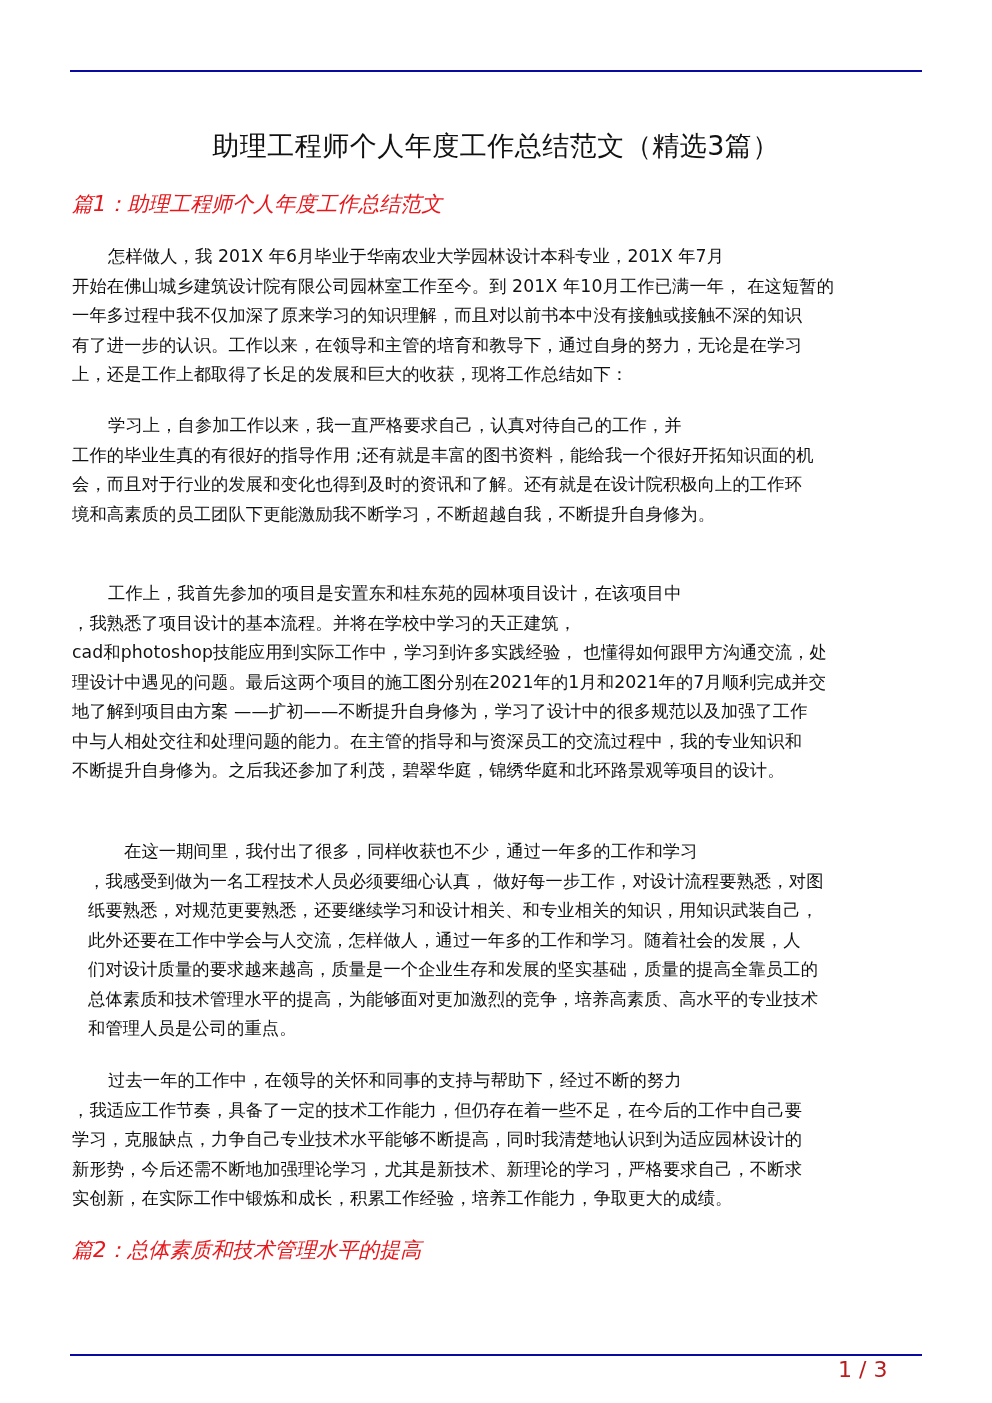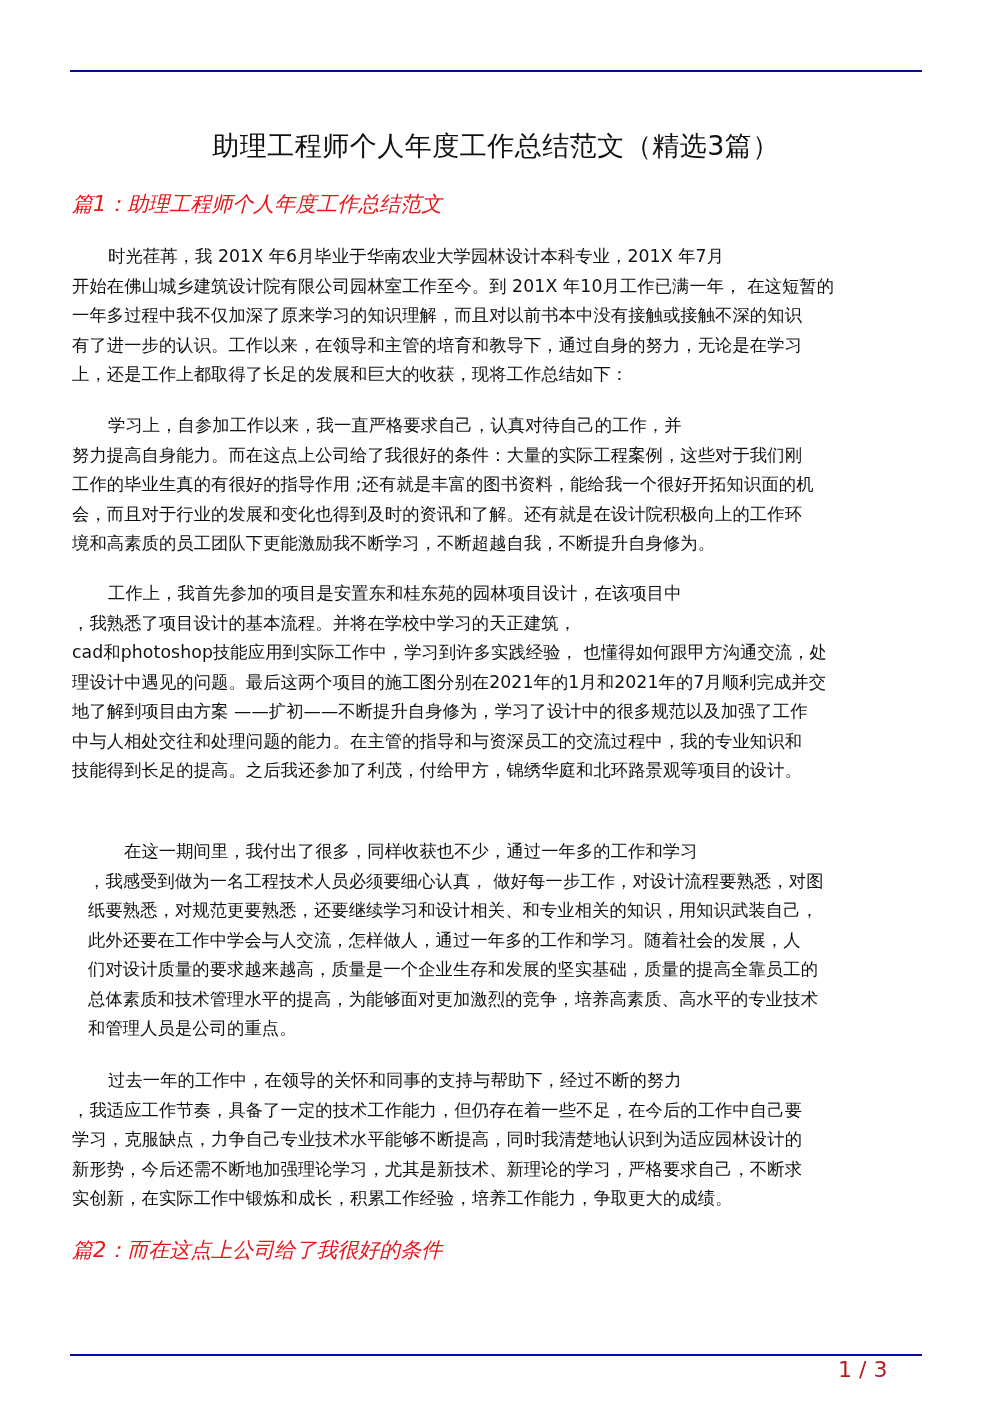--- a/index.html
+++ b/index.html
@@ -20,59 +20,58 @@
 </head>
 <body>
 
 <div class="rule top"></div>
 
 <h1 class="title" style="margin:0;font-weight:normal;">助理工程师个人年度工作总结范文（精选3篇）</h1>
 
 <div class="section-heading" style="top:190px;">篇1：助理工程师个人年度工作总结范文</div>
 
 <div class="para" style="top:242px;">
-  <div class="line first">时光荏苒，我 201X 年6月毕业于华南农业大学园林设计本科专业，201X 年7月</div>
+  <div class="line first">怎样做人，我 201X 年6月毕业于华南农业大学园林设计本科专业，201X 年7月</div>
   <div class="line">开始在佛山城乡建筑设计院有限公司园林室工作至今。到 201X 年10月工作已满一年， 在这短暂的</div>
   <div class="line">一年多过程中我不仅加深了原来学习的知识理解，而且对以前书本中没有接触或接触不深的知识</div>
   <div class="line">有了进一步的认识。工作以来，在领导和主管的培育和教导下，通过自身的努力，无论是在学习</div>
   <div class="line">上，还是工作上都取得了长足的发展和巨大的收获，现将工作总结如下：</div>
 </div>
 
 <div class="para" style="top:411px;">
   <div class="line first">学习上，自参加工作以来，我一直严格要求自己，认真对待自己的工作，并</div>
-  <div class="line">努力提高自身能力。而在这点上公司给了我很好的条件：大量的实际工程案例，这些对于我们刚</div>
   <div class="line">工作的毕业生真的有很好的指导作用 ;还有就是丰富的图书资料，能给我一个很好开拓知识面的机</div>
   <div class="line">会，而且对于行业的发展和变化也得到及时的资讯和了解。还有就是在设计院积极向上的工作环</div>
   <div class="line">境和高素质的员工团队下更能激励我不断学习，不断超越自我，不断提升自身修为。</div>
 </div>
 
 <div class="para" style="top:579px;">
   <div class="line first">工作上，我首先参加的项目是安置东和桂东苑的园林项目设计，在该项目中</div>
   <div class="line">，我熟悉了项目设计的基本流程。并将在学校中学习的天正建筑，</div>
   <div class="line">cad和photoshop技能应用到实际工作中，学习到许多实践经验， 也懂得如何跟甲方沟通交流，处</div>
   <div class="line">理设计中遇见的问题。最后这两个项目的施工图分别在2021年的1月和2021年的7月顺利完成并交</div>
   <div class="line">地了解到项目由方案 ——扩初——不断提升自身修为，学习了设计中的很多规范以及加强了工作</div>
   <div class="line">中与人相处交往和处理问题的能力。在主管的指导和与资深员工的交流过程中，我的专业知识和</div>
-  <div class="line">技能得到长足的提高。之后我还参加了利茂，付给甲方，锦绣华庭和北环路景观等项目的设计。</div>
+  <div class="line">不断提升自身修为。之后我还参加了利茂，碧翠华庭，锦绣华庭和北环路景观等项目的设计。</div>
 </div>
 
 <div class="para" style="top:837px;margin-left:16px;">
   <div class="line first">在这一期间里，我付出了很多，同样收获也不少，通过一年多的工作和学习</div>
   <div class="line">，我感受到做为一名工程技术人员必须要细心认真， 做好每一步工作，对设计流程要熟悉，对图</div>
   <div class="line">纸要熟悉，对规范更要熟悉，还要继续学习和设计相关、和专业相关的知识，用知识武装自己，</div>
   <div class="line">此外还要在工作中学会与人交流，怎样做人，通过一年多的工作和学习。随着社会的发展，人</div>
   <div class="line">们对设计质量的要求越来越高，质量是一个企业生存和发展的坚实基础，质量的提高全靠员工的</div>
   <div class="line">总体素质和技术管理水平的提高，为能够面对更加激烈的竞争，培养高素质、高水平的专业技术</div>
   <div class="line">和管理人员是公司的重点。</div>
 </div>
 
 <div class="para" style="top:1066px;">
   <div class="line first">过去一年的工作中，在领导的关怀和同事的支持与帮助下，经过不断的努力</div>
   <div class="line">，我适应工作节奏，具备了一定的技术工作能力，但仍存在着一些不足，在今后的工作中自己要</div>
   <div class="line">学习，克服缺点，力争自己专业技术水平能够不断提高，同时我清楚地认识到为适应园林设计的</div>
   <div class="line">新形势，今后还需不断地加强理论学习，尤其是新技术、新理论的学习，严格要求自己，不断求</div>
   <div class="line">实创新，在实际工作中锻炼和成长，积累工作经验，培养工作能力，争取更大的成绩。</div>
 </div>
 
-<div class="section-heading" style="top:1236px;">篇2：而在这点上公司给了我很好的条件</div>
+<div class="section-heading" style="top:1236px;">篇2：总体素质和技术管理水平的提高</div>
 
 <div class="rule bottom"></div>
 <div class="page-num">1 / 3</div>
 
 </body></html>

